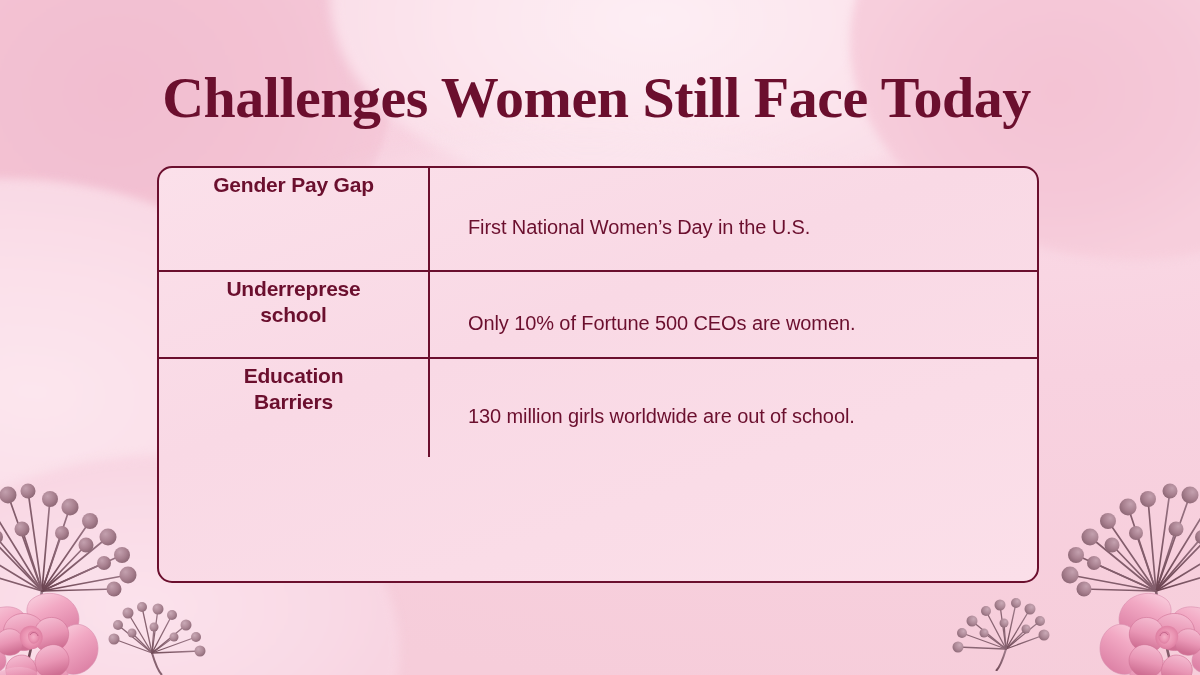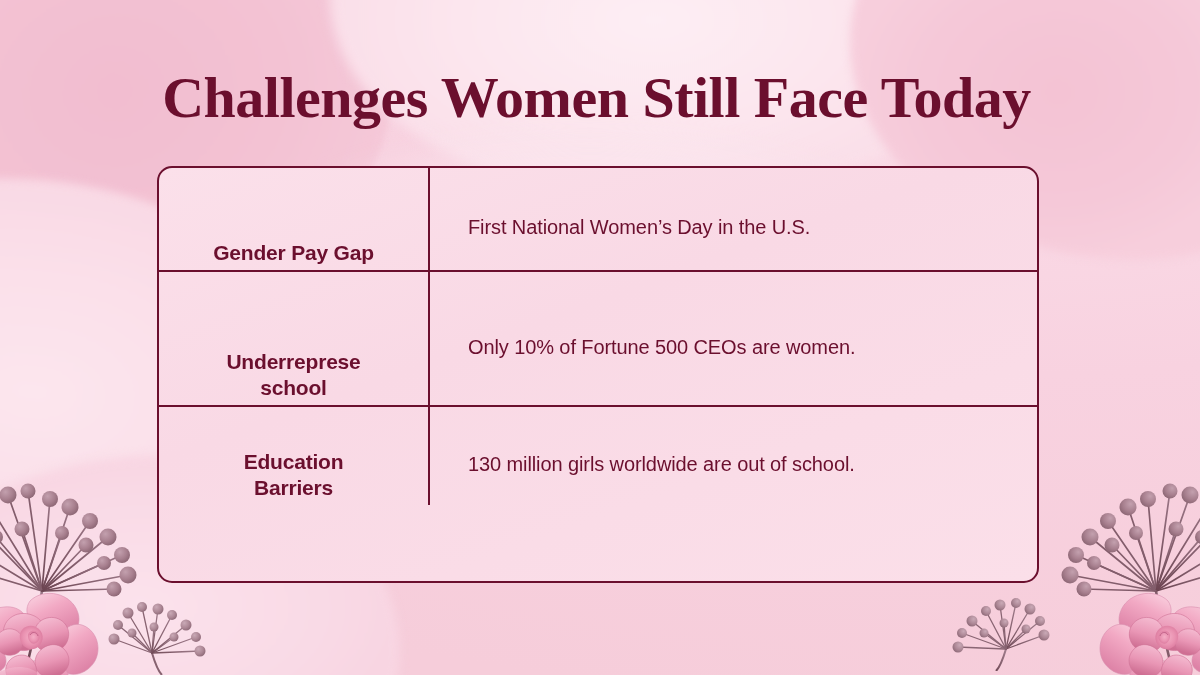--- a/index.html
+++ b/index.html
@@ -79,29 +79,29 @@
     overflow:hidden;
     background:linear-gradient(160deg,#fbe0ea 0%,#f9d9e5 40%,#fbdfe9 100%);
   }
   .row{
     display:flex;
     box-sizing:border-box;
     border-bottom:2.5px solid #6b0f2e;
   }
   .row:last-child{border-bottom:none;border-radius:6px;}
   .r0{height:104px;}
-  .r1{height:135px;}
+  .r1{height:87px;}
   .r2{height:105px;}
   .r3{height:98px;}
   .cell-label{
     width:271px;
     flex:0 0 271px;
     box-sizing:border-box;
     border-right:2.5px solid #6b0f2e;
-    display:flex;align-items:flex-end;justify-content:center;
+    display:flex;align-items:flex-start;justify-content:center;
     text-align:center;
     padding:4px 12px;
     color:#6b0f2e;
     font-weight:700;
     font-size:21px;
     line-height:1.24;
     letter-spacing:-0.2px;
   }
   .cell-value{
     flex:1 1 auto;

